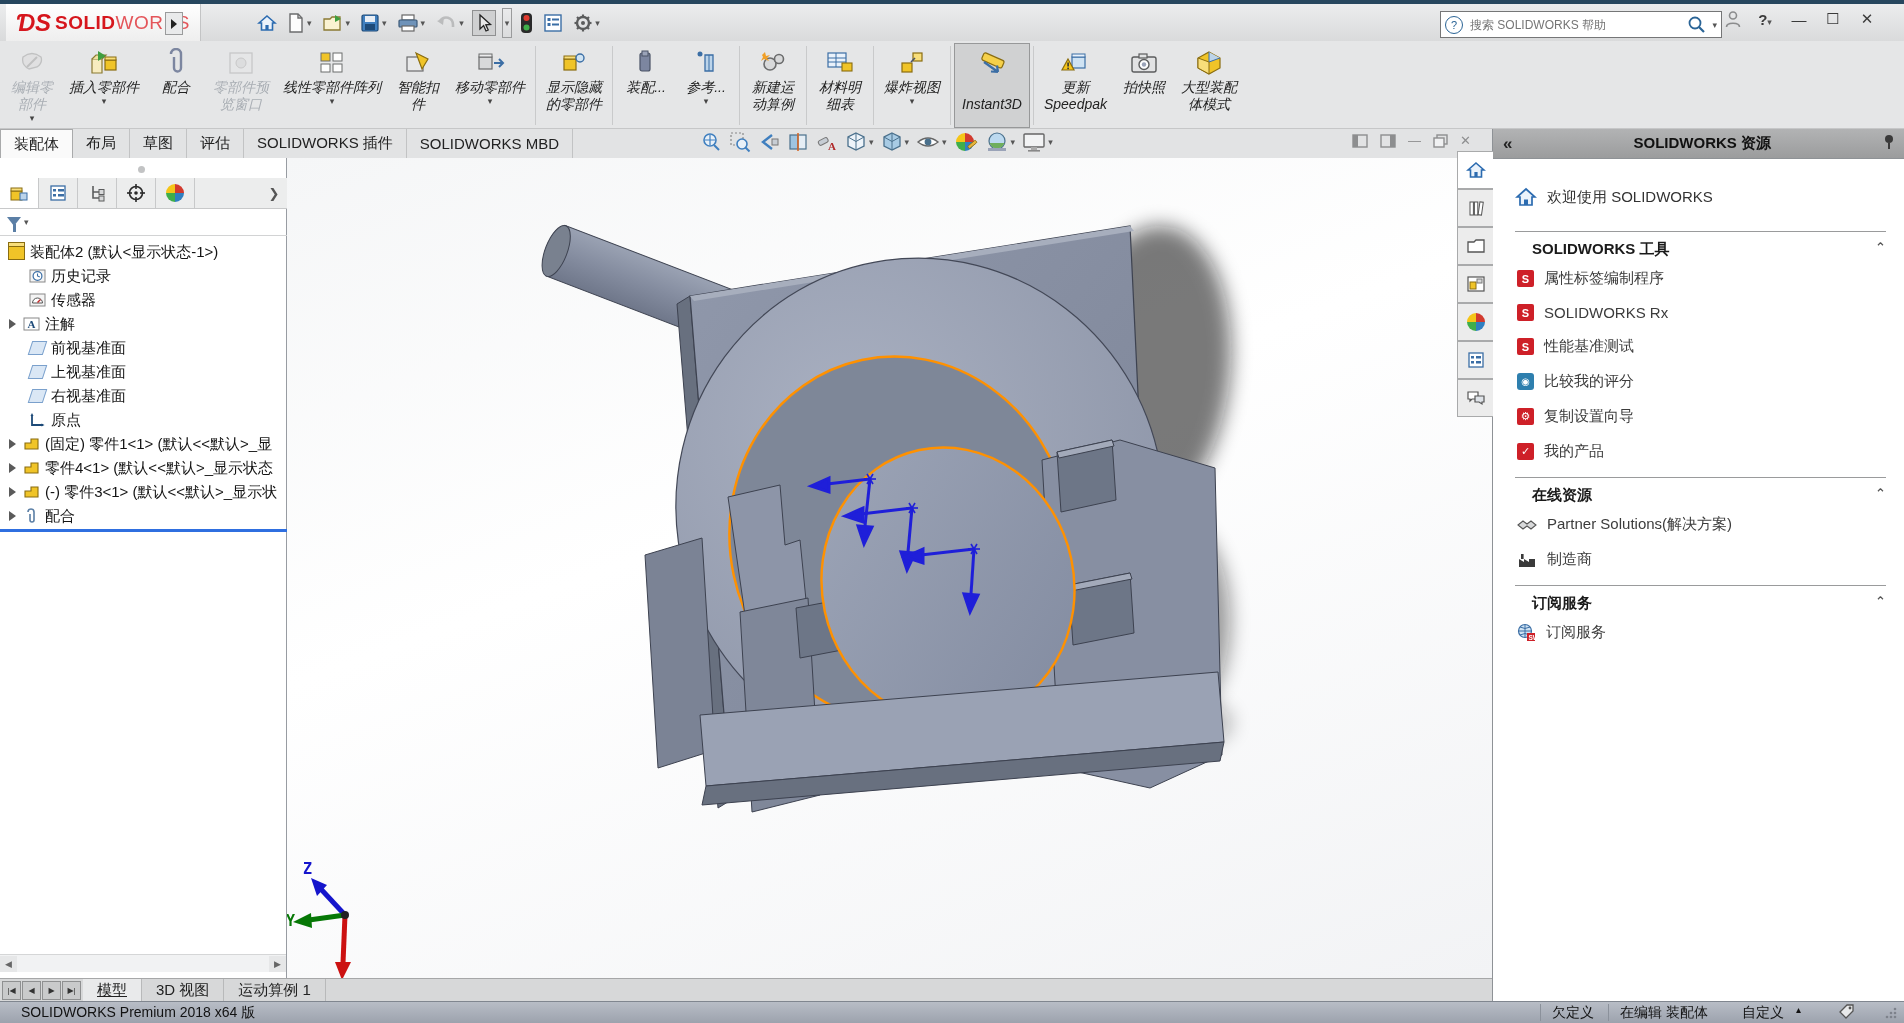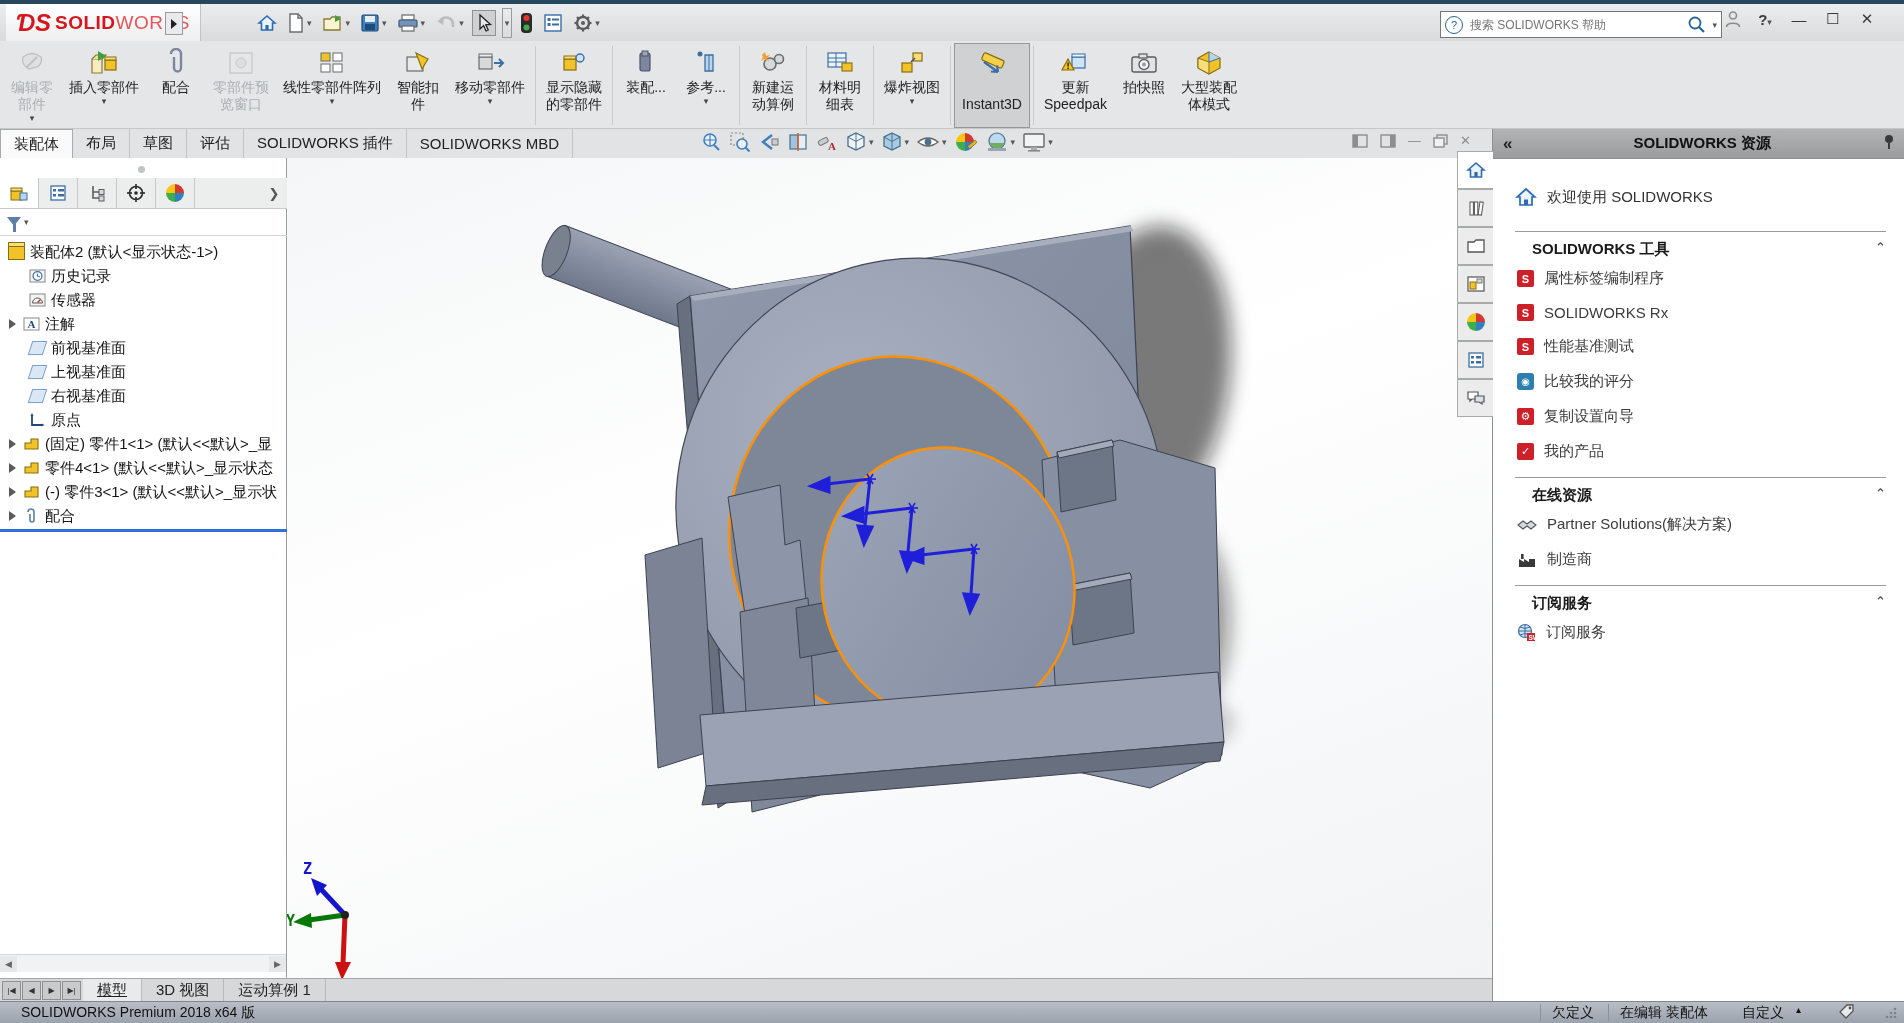--- a/index.html
+++ b/index.html
@@ -20,21 +20,21 @@
   .qcaret{font-size:9px;color:#555;}
   .pressed{border:1px solid #8f9091;background:#cfd0d1;}
   #doc-title{left:0;top:10px;width:1904px;text-align:center;font-size:15px;color:#1b1b1b;}
   #searchbox{left:1440px;top:7px;width:272px;height:25px;background:#fff;border:1px solid #757677;display:flex;align-items:center;padding:0 4px;gap:5px;}
   #searchbox input{border:none;outline:none;flex:1;font-size:12px;color:#333;font-family:inherit;background:transparent;}
   .qmark{width:16px;height:16px;border:1px solid #2a6496;border-radius:50%;color:#2a6496;font-size:11px;display:flex;align-items:center;justify-content:center;flex:none;}
   #winbtns{left:1725px;top:6px;display:flex;align-items:center;gap:14px;color:#3a3a3a;font-size:15px;}
   #winbtns .wb{width:20px;text-align:center;}
   
   #ribbon{left:0;top:41px;width:1904px;height:88px;background:#e5e6e7;border-bottom:1px solid #c6c7c8;display:flex;align-items:stretch;padding:2px 2px 0 2px;box-sizing:border-box;}
-  .rbtn{display:flex;flex-direction:column;align-items:center;justify-content:flex-start;padding:4px 7px 2px 7px;min-width:46px;}
+  .rbtn{display:flex;flex-direction:column;align-items:center;justify-content:flex-start;padding:4px 7px 2px 7px;min-width:46px;font-style:italic;}
   .rbtn .ricon{height:32px;display:flex;align-items:center;justify-content:center;}
   .rl1,.rl2{font-size:14px;line-height:17px;color:#222;white-space:nowrap;}
   .rcaret{font-size:9px;color:#444;line-height:10px;}
   .rcaret:empty,.rl2:empty{display:none;}
   .rbtn.disabled .rl1,.rbtn.disabled .rl2{color:#a9aeb4;}
   .rbtn.disabled .ricon{opacity:.4;filter:grayscale(1);}
   .rbtn.active{background:#d0d1d2;border:1px solid #979899;gap:16px;}
   .rsep{width:1px;background:#c9cacb;margin:3px 3px;}
   
   #tabrow{left:0;top:129px;width:1492px;height:29px;background:#e2e3e4;border-bottom:1px solid #b3b4b5;}

